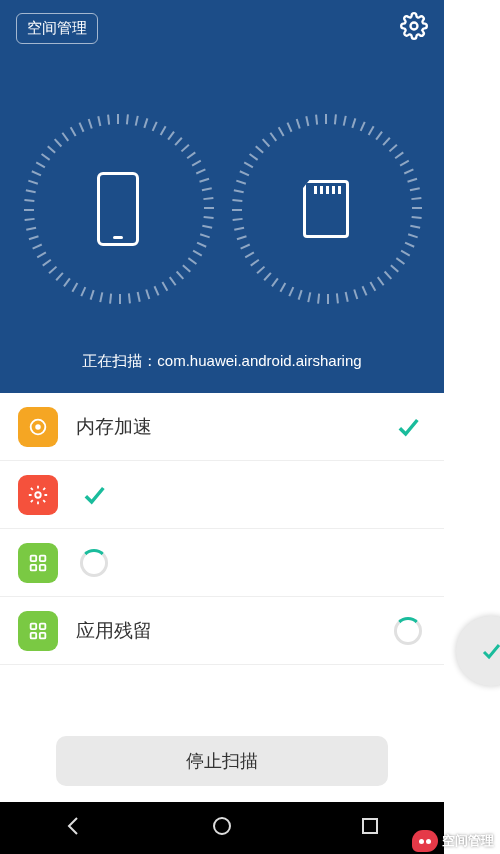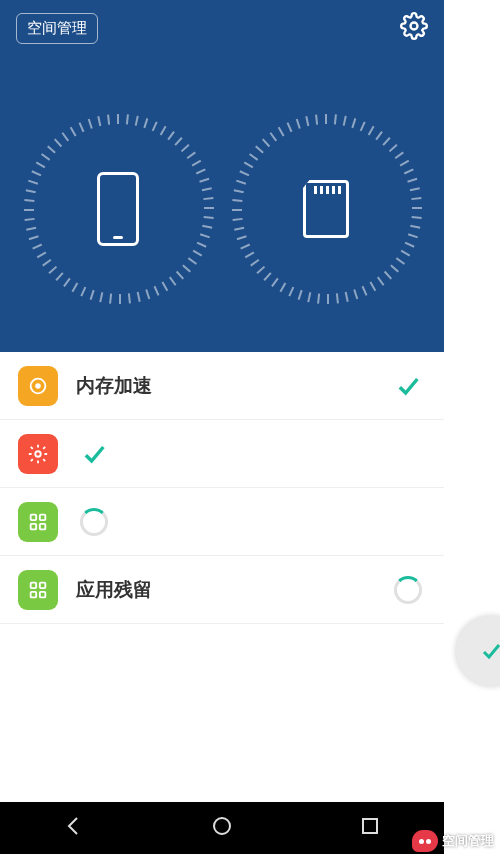--- a/index.html
+++ b/index.html
@@ -107,21 +107,20 @@
   text-align: center;
   font-size: 15px;
   padding-bottom: 22px;
 }
 
 
 .list {
   background: #fff;
   flex: 1;
   overflow: hidden;
-  font-weight: bold;
 }
 .item {
   display: flex;
   align-items: center;
   height: 68px;
   padding: 0 18px;
   border-bottom: 1px solid #eee;
 }
 .item .icon-box {
   width: 40px; height: 40px;
@@ -357,20 +356,23 @@
             <div class="tick" style="transform: rotate(336deg) translate(-50%, -95px);"></div>
             <div class="tick" style="transform: rotate(342deg) translate(-50%, -95px);"></div>
             <div class="tick" style="transform: rotate(348deg) translate(-50%, -95px);"></div>
             <div class="tick" style="transform: rotate(354deg) translate(-50%, -95px);"></div>
           </div>
         <div class="gauge-center">
             <div class="sd-icon"></div>
           </div>
       </div>
     </div>
+    <div class="scan-line">
+      <span>正在扫描：</span><span>com.huawei.android.airsharing</span>
+    </div>
   </div>
 
   <div class="list" id="list">
       <div class="item">
         <div class="icon-box icon-orange">
           <svg viewBox="0 0 24 24" width="22" height="22" stroke="#fff" fill="none" stroke-width="2">
             <circle cx="12" cy="12" r="8"></circle>
             <circle cx="12" cy="12" r="2" fill="#fff"></circle>
           </svg>
         </div>
@@ -416,20 +418,23 @@
             <rect x="14" y="14" width="6" height="6" rx="1"></rect>
           </svg>
         </div>
         <div class="item-label">应用残留</div>
         <div class="status">
           <div class="spinner"></div>
         </div>
       </div>
     </div>
 
+  <div class="footer">
+    <button class="stop-btn">停止扫描</button>
+  </div>
 
   <div class="navbar">
     <div><svg viewBox="0 0 24 24">
           <polyline points="15 4 7 12 15 20"></polyline>
         </svg></div>
     <div><svg viewBox="0 0 24 24">
           <circle cx="12" cy="12" r="8"></circle>
         </svg></div>
     <div><svg viewBox="0 0 24 24">
           <rect x="5" y="5" width="14" height="14"></rect>

